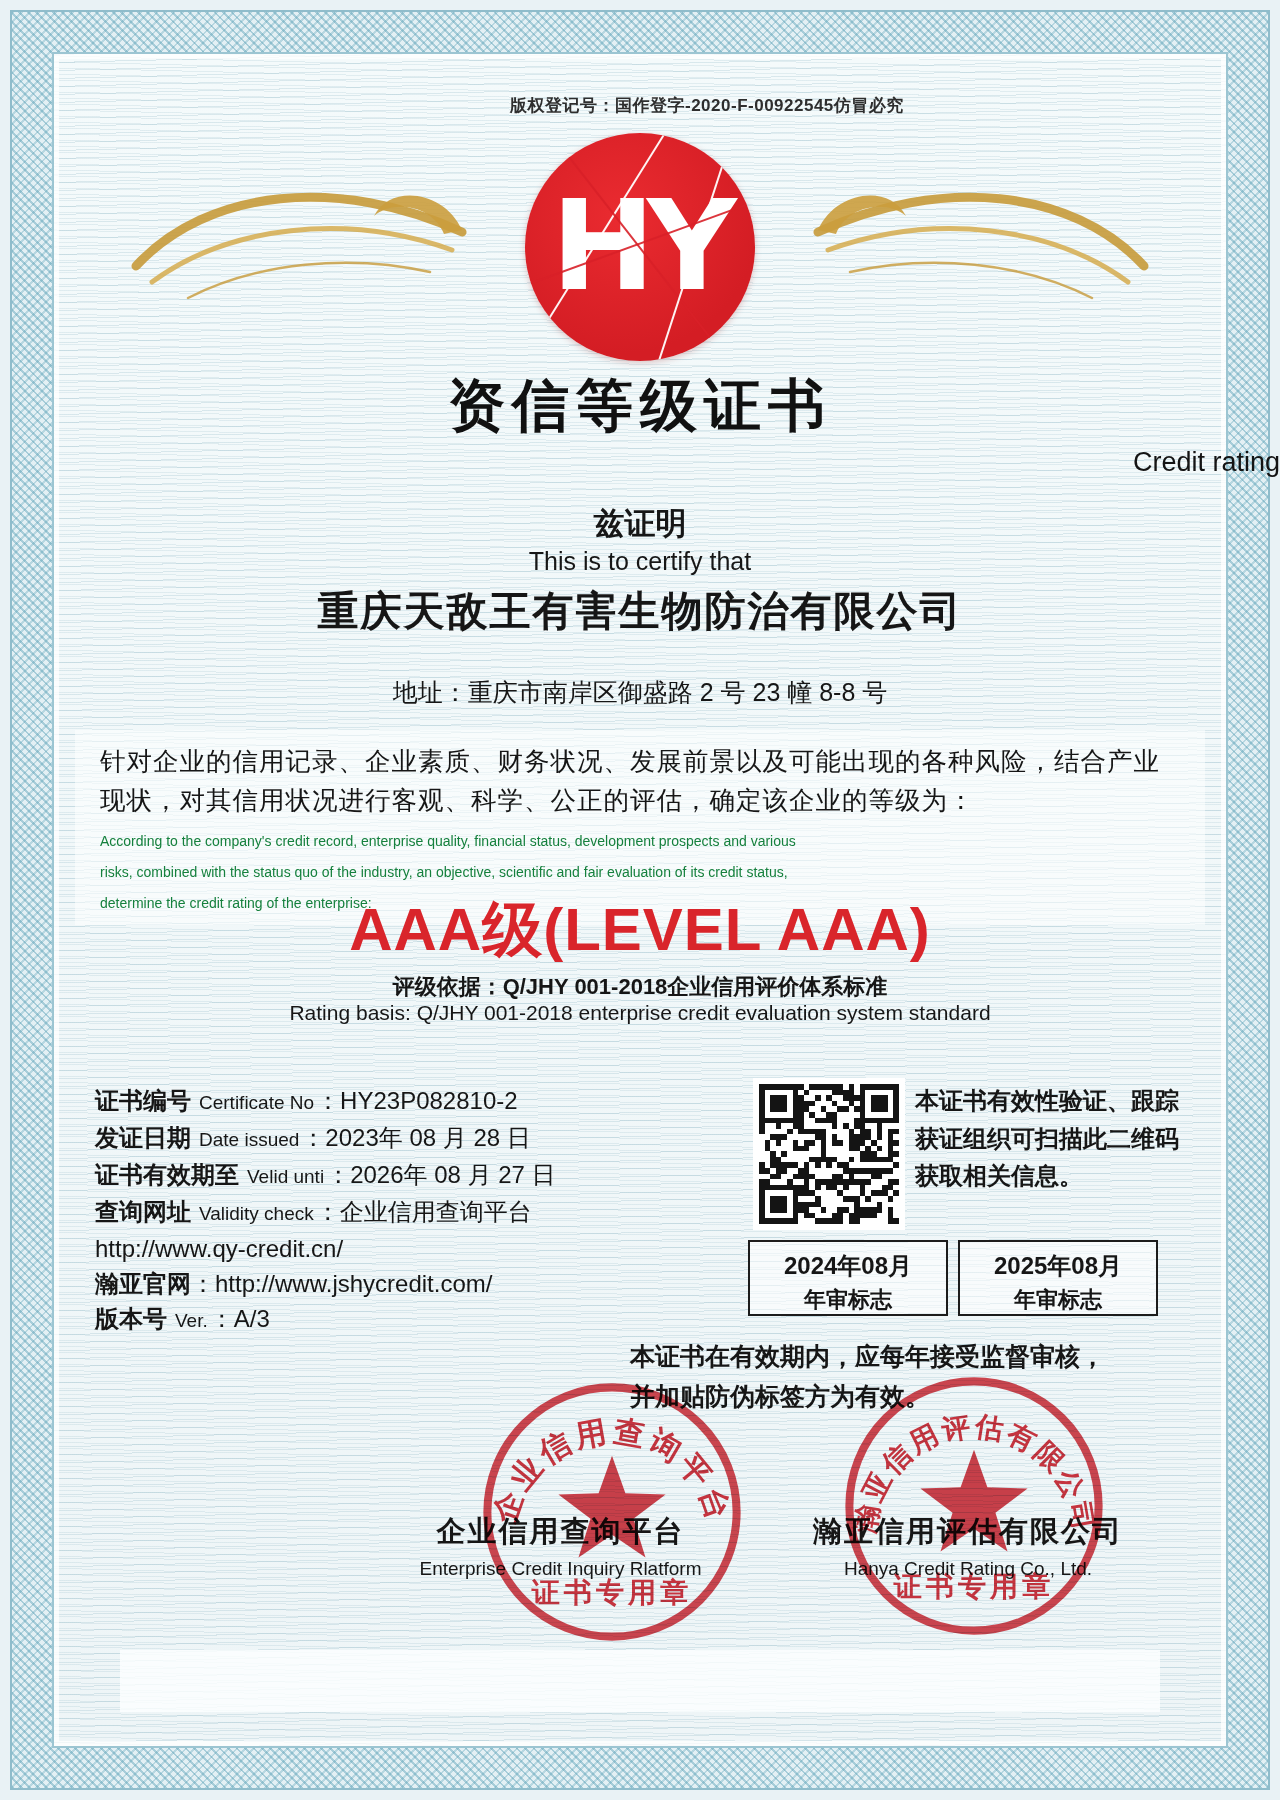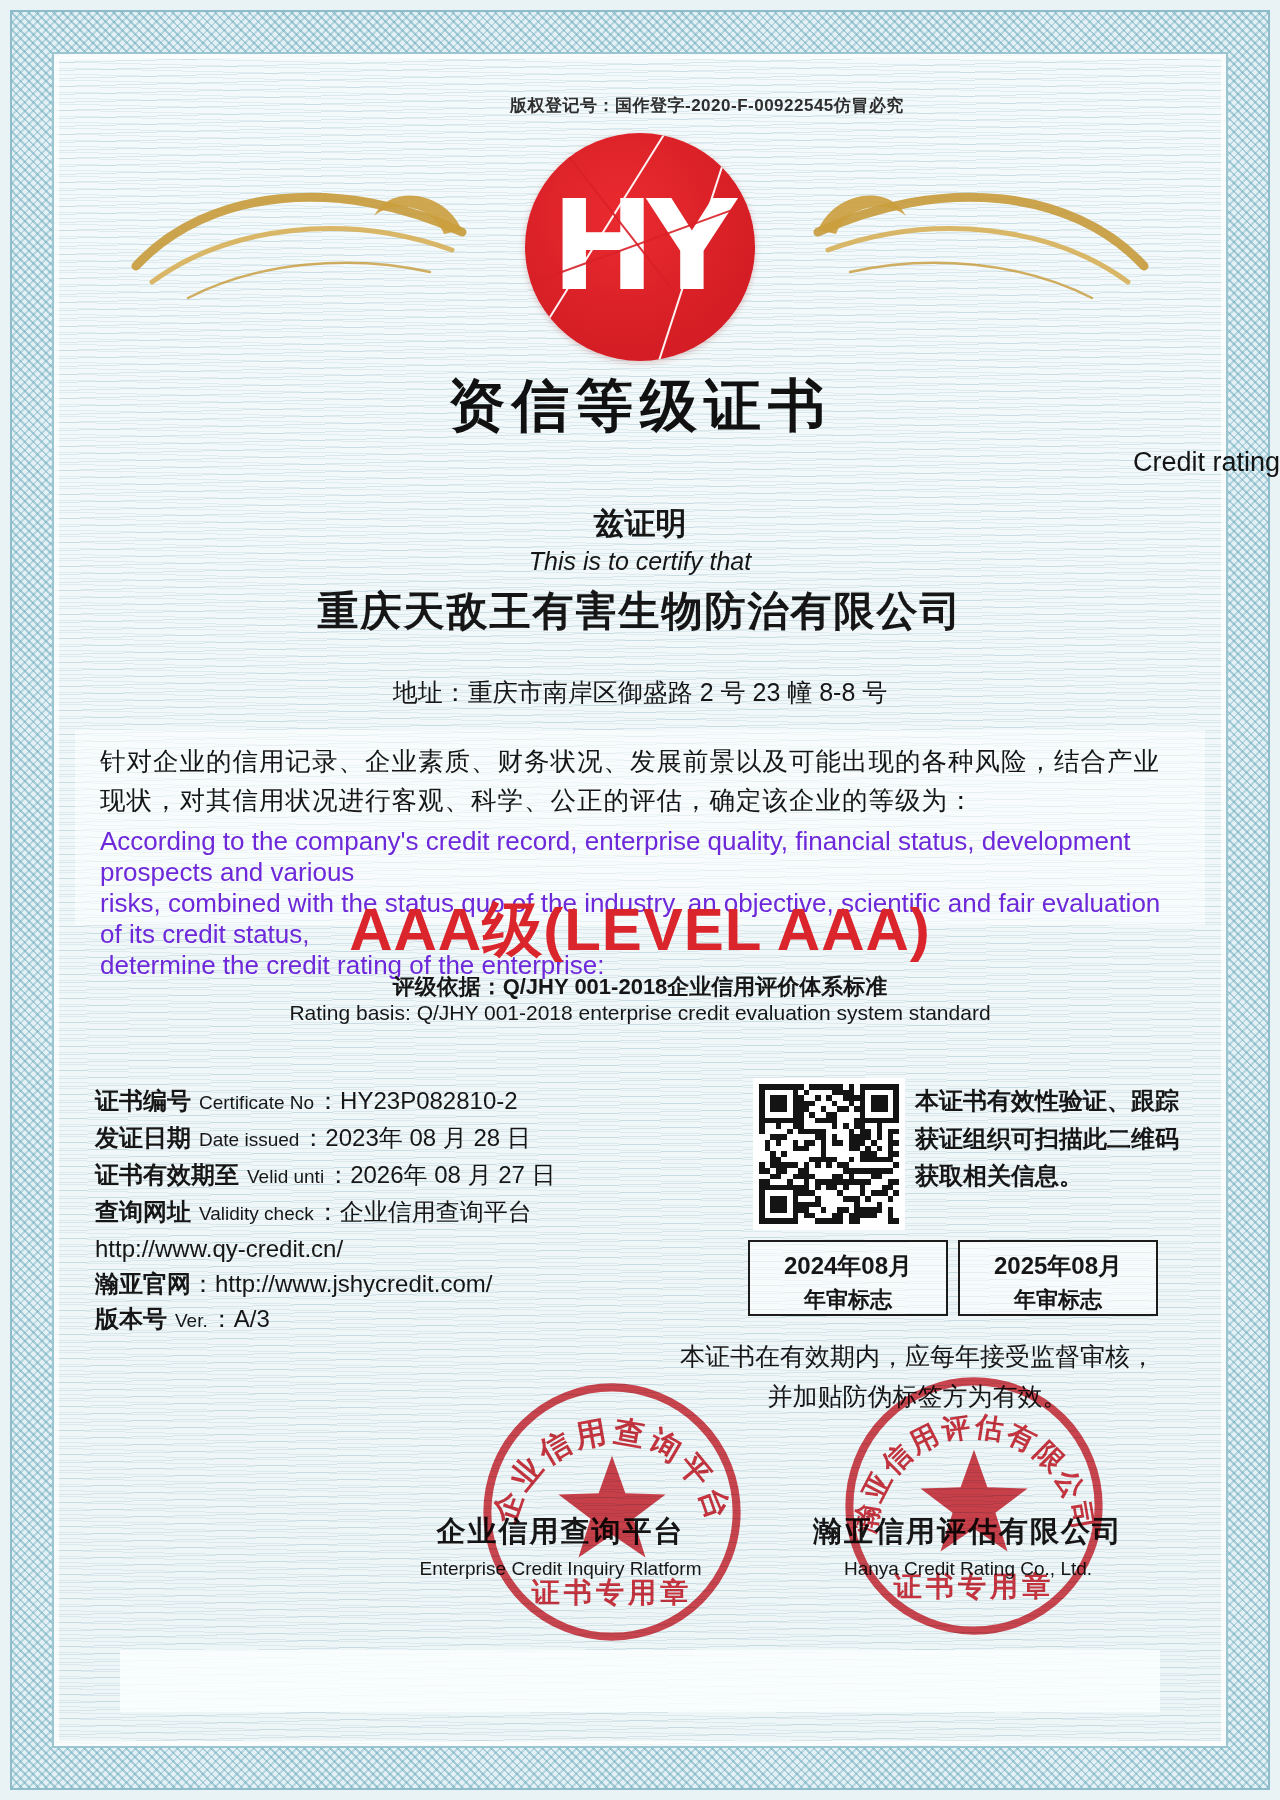--- a/index.html
+++ b/index.html
@@ -28,48 +28,48 @@
         font-weight:700;letter-spacing:-8px;color:#ffffff;font-family:"DejaVu Sans",sans-serif;}
   .crack{position:absolute;top:-20px;width:2px;height:280px;background:rgba(216,32,40,.9);}
   .crack.w{background:rgba(255,255,255,.95);}
   
   .flourish{position:absolute;width:350px;height:150px;}
   .flourish.right{transform:scaleX(-1);}
   
   .t-zh{position:absolute;left:0;right:0;top:368px;text-align:center;font-size:57px;font-weight:700;letter-spacing:7px;color:#111;}
   .t-en{position:absolute;left:0;right:0;top:447px;text-align:right;font-size:27px;color:#141414;}
   .c-zh{position:absolute;left:0;right:0;top:503px;text-align:center;font-size:31px;font-weight:600;}
-  .c-en{position:absolute;left:0;right:0;top:547px;text-align:center;font-size:25px;font-style:italic;}
+  .c-en{position:absolute;left:0;right:0;top:547px;text-align:center;font-size:25px;}
   .company{position:absolute;left:0;right:0;top:584px;text-align:center;font-size:41px;font-weight:700;letter-spacing:2px;}
   .code{position:absolute;left:0;right:0;top:641px;text-align:center;font-size:25px;font-weight:500;}
   .addr{position:absolute;left:0;right:0;top:676px;text-align:center;font-size:25px;font-weight:500;}
   
   .stmt{position:absolute;left:100px;top:742px;width:1085px;}
   .stmt .zh{font-size:25.5px;font-weight:500;line-height:39px;letter-spacing:1px;}
-  .stmt .en{font-size:26px;line-height:31px;color:#6d28d9;}
+  .stmt .en{font-size:14px;line-height:31px;color:#15803d;}
   
   .level{position:absolute;left:0;right:0;top:890px;text-align:center;font-size:60px;font-weight:800;letter-spacing:1px;color:#d9252b;}
   .basis-zh{position:absolute;left:0;right:0;top:972px;text-align:center;font-size:22px;font-weight:600;}
   .basis-en{position:absolute;left:0;right:0;top:1001px;text-align:center;font-size:21px;}
   
   .details{position:absolute;left:95px;top:1086px;}
   .d-line{font-size:24px;font-weight:600;line-height:30px;margin-bottom:5px;white-space:nowrap;}
   .d-en{font-size:19px;font-weight:400;margin:0 2px 0 8px;}
   .d-rest{font-weight:500;}
   
   .qr{position:absolute;left:753px;top:1078px;width:152px;height:152px;background:#fff;padding:6px;box-sizing:border-box;}
   .qr-grid{width:100%;height:100%;display:grid;grid-template-rows:repeat(25,1fr);grid-template-columns:repeat(25,1fr);}
   .qr-grid i{background:#141414;display:block;}
   .qr-note{position:absolute;left:915px;top:1082px;width:295px;font-size:24px;font-weight:600;line-height:37.5px;}
   
   .abox{position:absolute;top:1240px;width:200px;height:76px;border:2.5px solid #1c1c1c;
         background:rgba(255,255,255,.55);text-align:center;box-sizing:border-box;}
   .abox .m{font-size:24px;font-weight:600;margin-top:8px;}
   .abox .l{font-size:22px;font-weight:600;margin-top:3px;}
-  .vnote{position:absolute;left:630px;top:1336px;width:575px;text-align:center;font-size:25px;font-weight:400;line-height:40px;}
+  .vnote{position:absolute;left:630px;top:1336px;width:575px;text-align:left;font-size:25px;font-weight:700;line-height:40px;}
   
   .issuer{position:absolute;text-align:center;}
   .issuer .zh{font-size:29px;font-weight:700;letter-spacing:2px;}
   .issuer .en{font-size:19px;margin-top:6px;}
   .seal{position:absolute;width:268px;height:268px;mix-blend-mode:multiply;opacity:.92;}
   
   .footer-band{position:absolute;left:120px;right:120px;top:1650px;height:62px;background:rgba(252,255,255,.8);}
   .footer{position:absolute;left:0;right:0;top:1662px;text-align:center;font-size:27px;font-weight:700;letter-spacing:.5px;}
 </style>
 </head>

